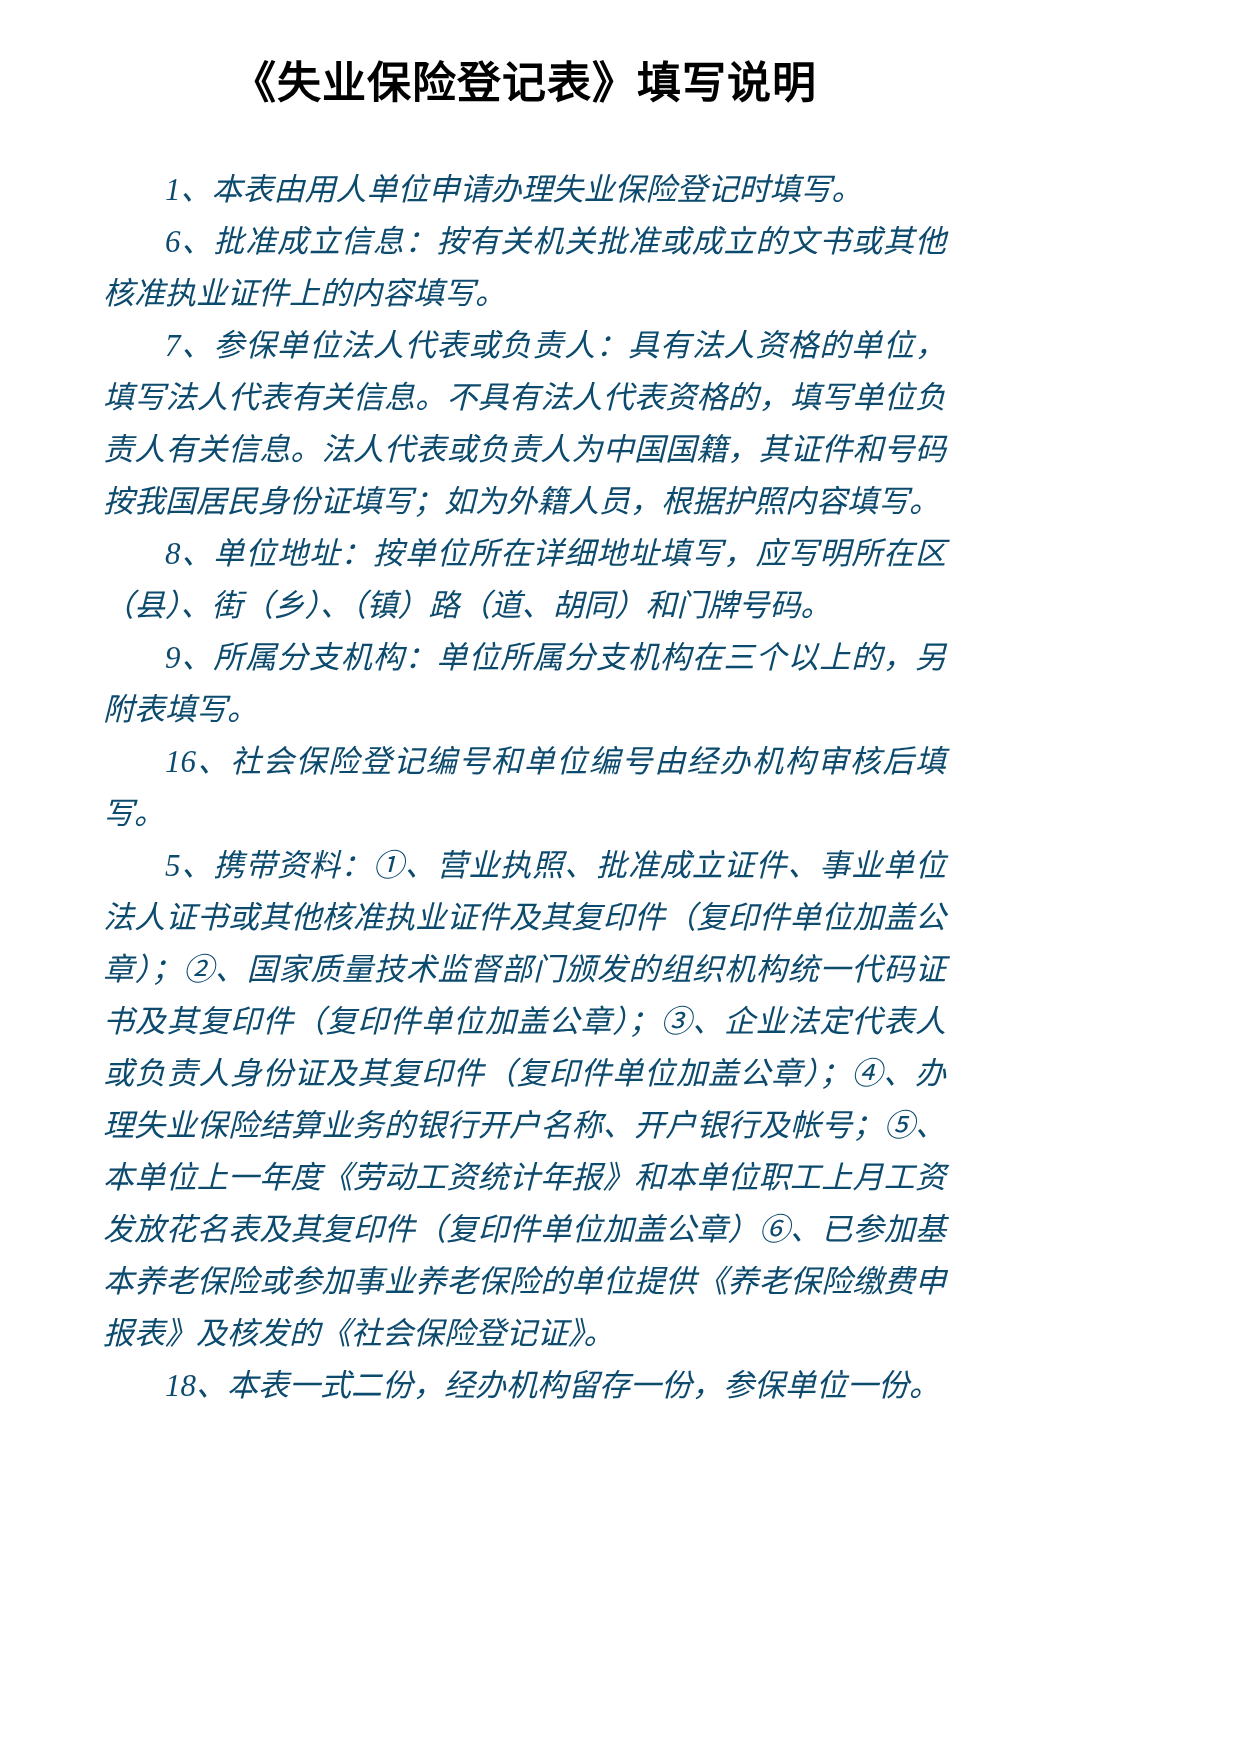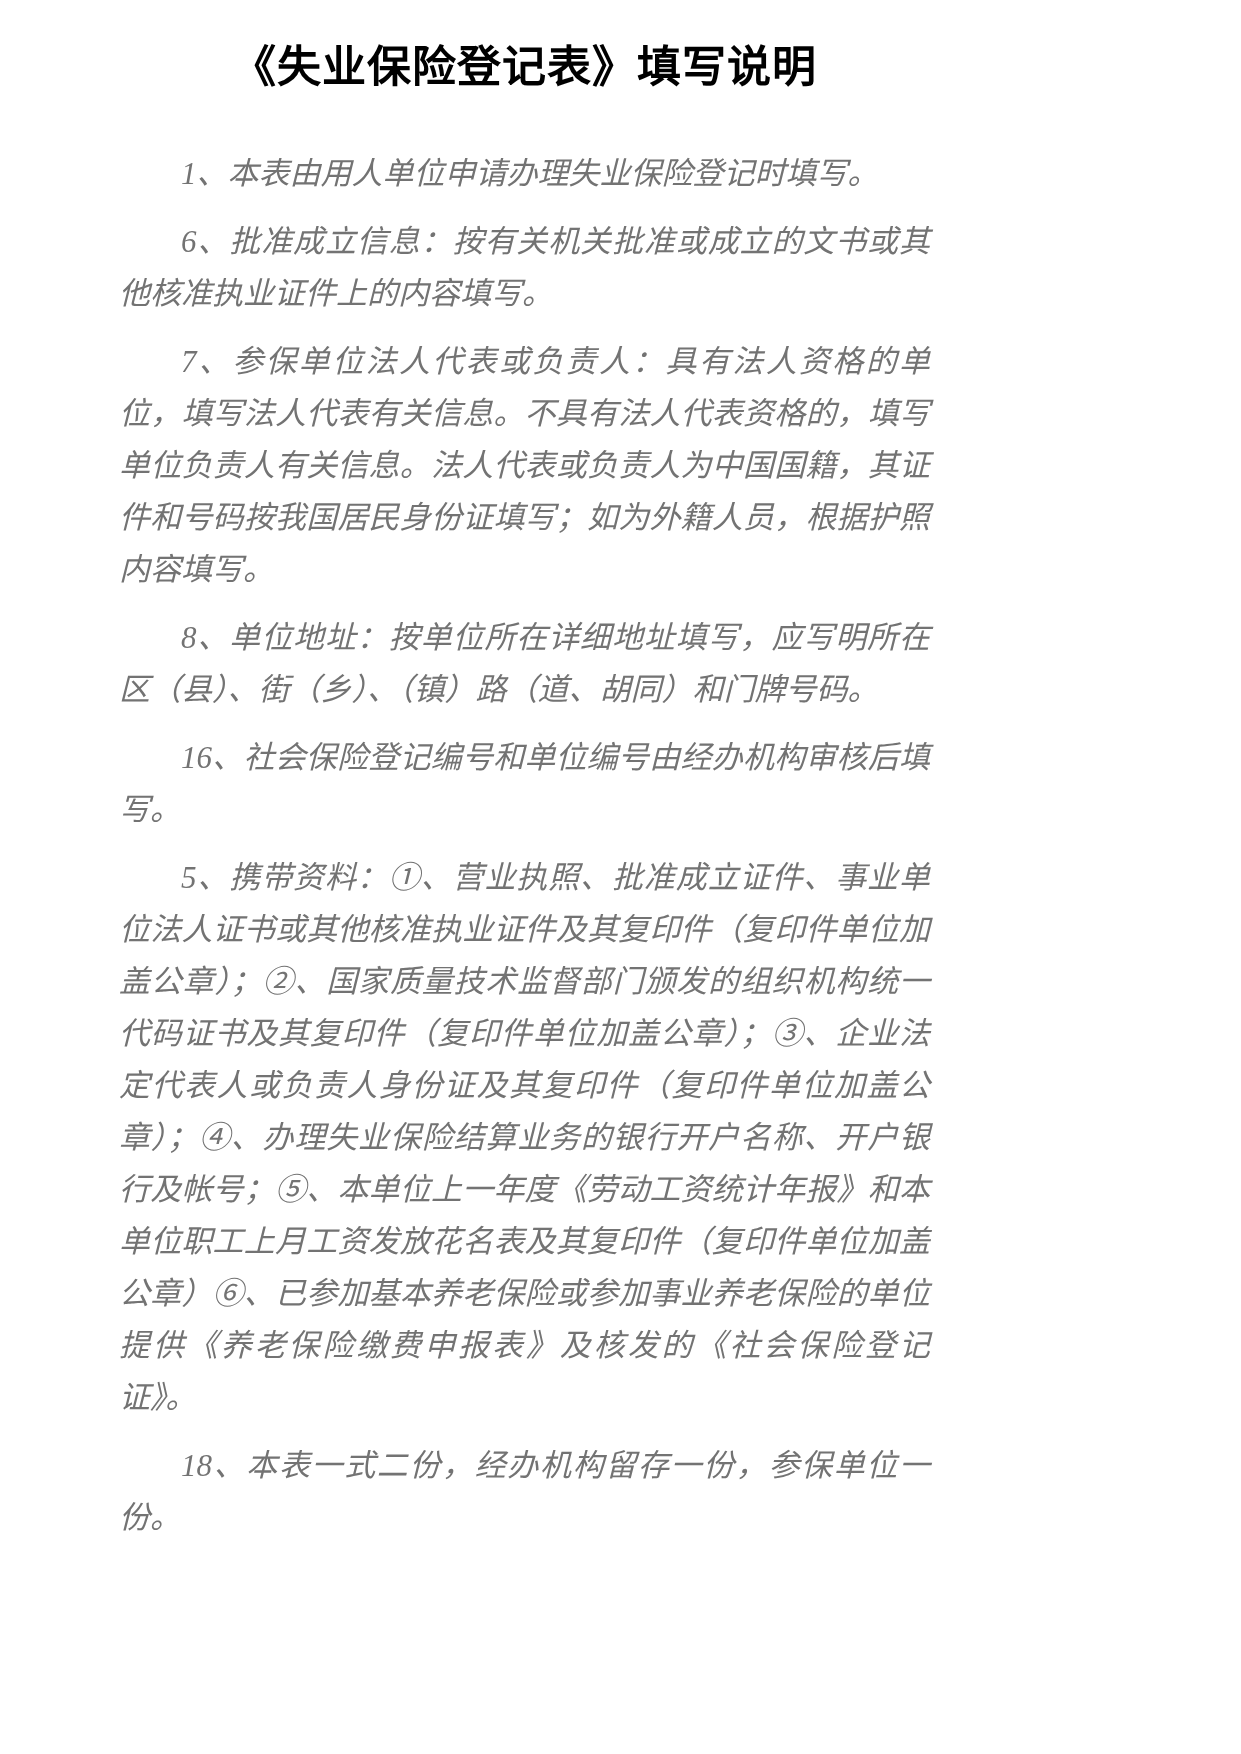--- a/index.html
+++ b/index.html
@@ -6,56 +6,57 @@
     margin: 0;
     padding: 0;
     background: #ffffff;
   }
   .page {
     position: relative;
     width: 1046px;
     height: 1754px;
     background: #ffffff;
     box-sizing: border-box;
-    padding: 40px 100px 0 103px;
+    padding: 56px 100px 0 103px;
     color: #000000;
     font-family: "Liberation Serif", "DejaVu Serif", serif;
     overflow: hidden;
   }
   .doc-title {
     margin: 0 0 52px 0;
     text-align: center;
     font-size: 44px;
     line-height: 56px;
     font-weight: bold;
     font-style: normal;
     letter-spacing: 1px;
     color: #000000;
   }
   .doc-body {
     font-size: 31px;
     line-height: 52px;
     font-style: italic; 
   }
   .para {
-    margin: 16px;
+    margin: 0;
     text-indent: 2em;
     text-align: justify;
     text-justify: inter-ideograph;
     word-break: break-all;
-    color: #737373;
+    color: #0c4a6e;
   }
 </style>
 </head>
 <body>
 
 <div class="page">
   <h1 class="doc-title">《失业保险登记表》填写说明</h1>
   <div class="doc-body">
       <p class="para">1、本表由用人单位申请办理失业保险登记时填写。</p>
       <p class="para">6、批准成立信息：按有关机关批准或成立的文书或其他核准执业证件上的内容填写。</p>
       <p class="para">7、参保单位法人代表或负责人：具有法人资格的单位，填写法人代表有关信息。不具有法人代表资格的，填写单位负责人有关信息。法人代表或负责人为中国国籍，其证件和号码按我国居民身份证填写；如为外籍人员，根据护照内容填写。</p>
       <p class="para">8、单位地址：按单位所在详细地址填写，应写明所在区（县）、街（乡）、（镇）路（道、胡同）和门牌号码。</p>
+      <p class="para">9、所属分支机构：单位所属分支机构在三个以上的，另附表填写。</p>
       <p class="para">16、社会保险登记编号和单位编号由经办机构审核后填写。</p>
       <p class="para">5、携带资料：①、营业执照、批准成立证件、事业单位法人证书或其他核准执业证件及其复印件（复印件单位加盖公章）；②、国家质量技术监督部门颁发的组织机构统一代码证书及其复印件（复印件单位加盖公章）；③、企业法定代表人或负责人身份证及其复印件（复印件单位加盖公章）；④、办理失业保险结算业务的银行开户名称、开户银行及帐号；⑤、本单位上一年度《劳动工资统计年报》和本单位职工上月工资发放花名表及其复印件（复印件单位加盖公章）⑥、已参加基本养老保险或参加事业养老保险的单位提供《养老保险缴费申报表》及核发的《社会保险登记证》。</p>
       <p class="para">18、本表一式二份，经办机构留存一份，参保单位一份。</p>
     </div>
 </div>
 
 </body></html>

